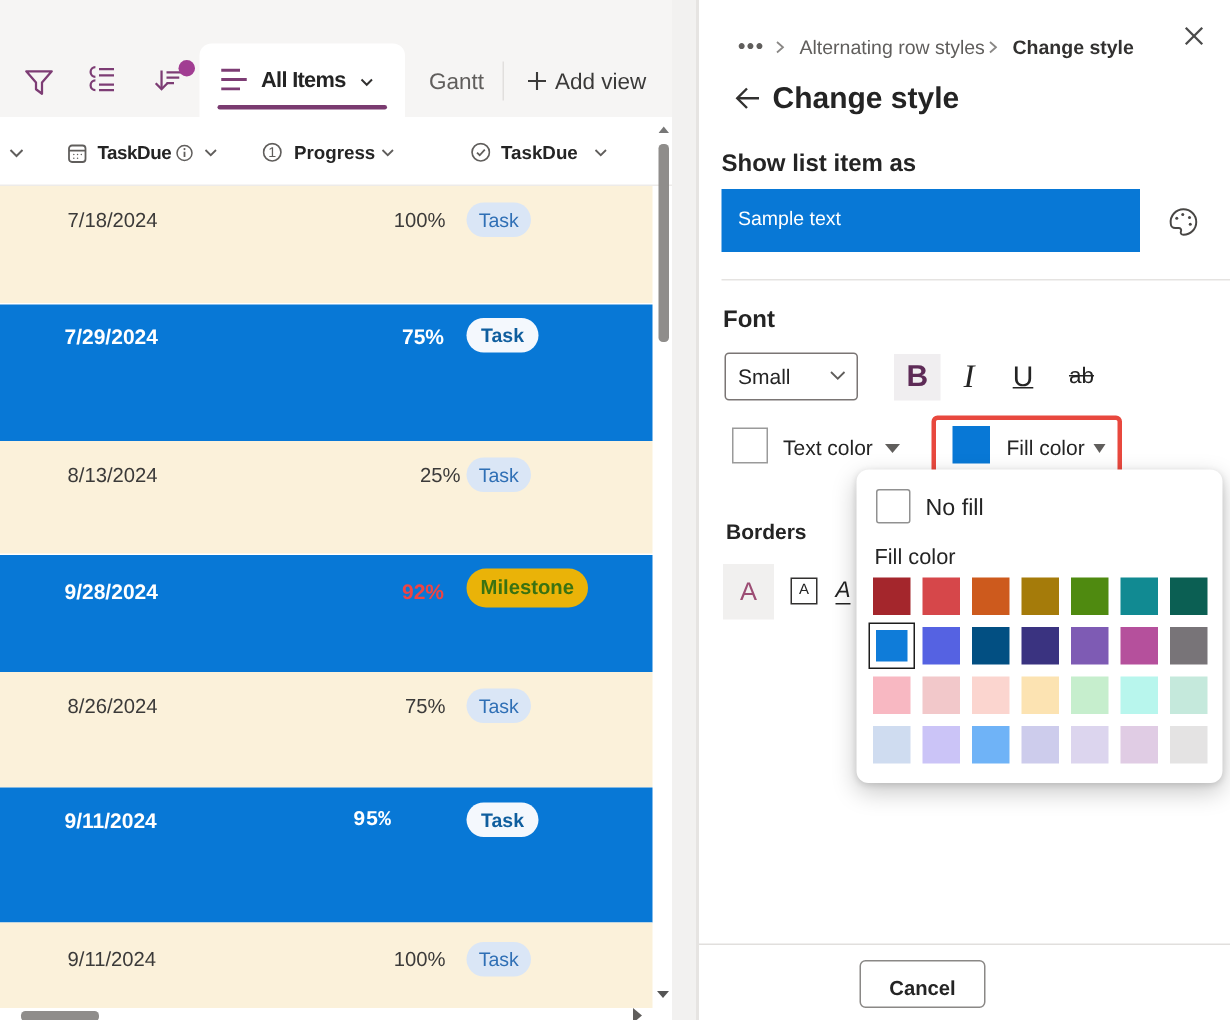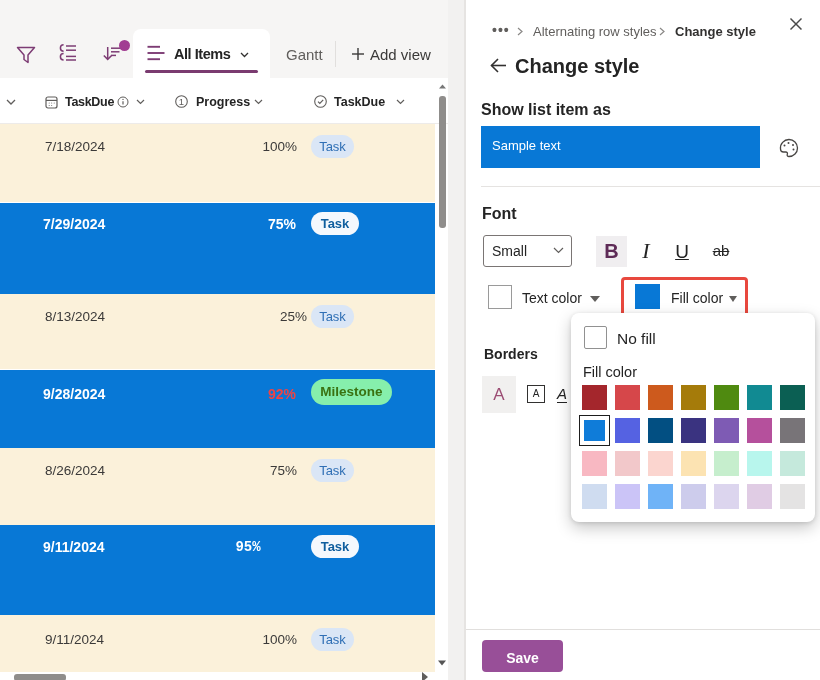--- a/index.html
+++ b/index.html
@@ -111,21 +111,21 @@
   <div class="abs" style="left:43px;top:216px;font-size:14px;font-weight:700;color:#fff;">7/29/2024</div>
   <div class="abs" style="left:200px;top:216px;width:96px;font-size:14px;font-weight:700;color:#fff;text-align:right;">75%</div>
   <div class="abs" style="left:311px;top:212px;width:48px;height:23px;background:#f4f8fd;border-radius:12px;font-size:13px;font-weight:700;color:#0f5e9e;text-align:center;line-height:23px;">Task</div>
 
   <div class="abs" style="left:45px;top:309px;font-size:13.5px;color:#3b3a39;">8/13/2024</div>
   <div class="abs" style="left:210px;top:309px;width:97px;font-size:13.5px;color:#3b3a39;text-align:right;">25%</div>
   <div class="abs" style="left:311px;top:305px;width:43px;height:23px;background:#dae6f6;border-radius:12px;font-size:13px;color:#2f6fb5;text-align:center;line-height:23px;">Task</div>
 
   <div class="abs" style="left:43px;top:386px;font-size:14px;font-weight:700;color:#fff;">9/28/2024</div>
   <div class="abs" style="left:200px;top:386px;width:96px;font-size:14px;font-weight:700;color:#ef4444;text-align:right;">92%</div>
-  <div class="abs" style="left:311px;top:379px;width:81px;height:26px;background:#86efac;border-radius:13px;font-size:13.5px;font-weight:700;color:#3a7211;text-align:center;line-height:26px;">Milestone</div>
+  <div class="abs" style="left:311px;top:379px;width:81px;height:26px;background:#eab308;border-radius:13px;font-size:13.5px;font-weight:700;color:#3a7211;text-align:center;line-height:26px;">Milestone</div>
 
   <div class="abs" style="left:45px;top:463px;font-size:13.5px;color:#3b3a39;">8/26/2024</div>
   <div class="abs" style="left:200px;top:463px;width:97px;font-size:13.5px;color:#3b3a39;text-align:right;">75%</div>
   <div class="abs" style="left:311px;top:459px;width:43px;height:23px;background:#dae6f6;border-radius:12px;font-size:13px;color:#2f6fb5;text-align:center;line-height:23px;">Task</div>
 
   <div class="abs" style="left:43px;top:539px;font-size:14px;font-weight:700;color:#fff;">9/11/2024</div>
   <div class="abs" style="left:200px;top:539px;width:96px;font-size:14px;font-weight:700;color:#fff;text-align:center;font-family:Liberation Mono, monospace;">95%</div>
   <div class="abs" style="left:311px;top:535px;width:48px;height:23px;background:#f4f8fd;border-radius:12px;font-size:13px;font-weight:700;color:#0f5e9e;text-align:center;line-height:23px;">Task</div>
 
   <div class="abs" style="left:45px;top:632px;font-size:13.5px;color:#3b3a39;">9/11/2024</div>
@@ -239,15 +239,15 @@
   <div class="abs" style="left:780px;top:451px;width:25px;height:25px;background:#c5e9dc;"></div>
   <div class="abs" style="left:582px;top:484px;width:25px;height:25px;background:#cfdcf0;"></div>
   <div class="abs" style="left:615px;top:484px;width:25px;height:25px;background:#cbc4f7;"></div>
   <div class="abs" style="left:648px;top:484px;width:25px;height:25px;background:#6fb3f7;"></div>
   <div class="abs" style="left:681px;top:484px;width:25px;height:25px;background:#cdccec;"></div>
   <div class="abs" style="left:714px;top:484px;width:25px;height:25px;background:#dcd5ee;"></div>
   <div class="abs" style="left:747px;top:484px;width:25px;height:25px;background:#e0cce4;"></div>
   <div class="abs" style="left:780px;top:484px;width:25px;height:25px;background:#e4e3e3;"></div>
 
   <div class="abs" style="left:466px;top:629px;width:354px;height:1px;background:#e1dfdd;"></div>
-  <div class="abs" style="left:482px;top:640px;width:81px;height:32px;background:#984f98;border-radius:4px;font-size:14px;font-weight:700;color:#fff;text-align:center;line-height:37px;">Save</div>
+  <div class="abs" style="left:573px;top:640px;width:84px;height:32px;background:#fff;border:1px solid #8a8886;border-radius:4px;font-size:13.5px;font-weight:700;color:#242424;text-align:center;line-height:35px;">Cancel</div>
 
 </div>
 
 </body></html>

